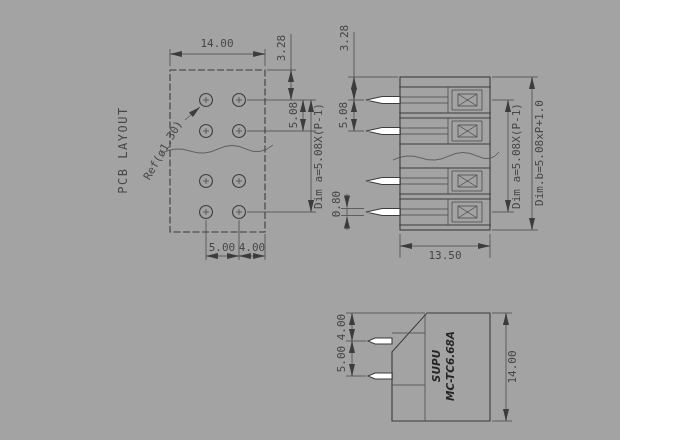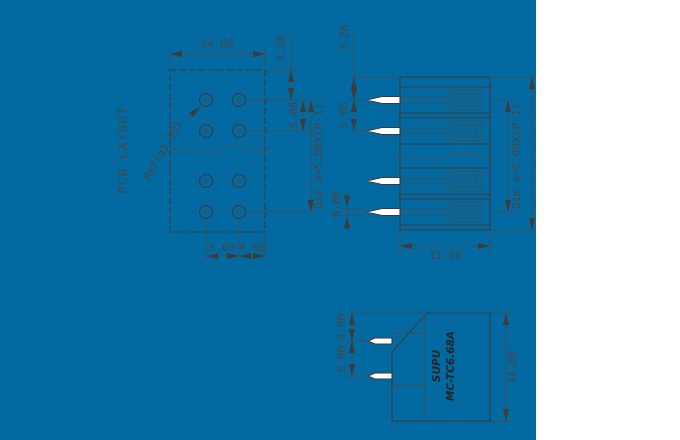--- a/index.html
+++ b/index.html
@@ -1,16 +1,16 @@
 <!DOCTYPE html>
 <html><head>
 <meta charset="utf-8">
 <style>
   html,body{margin:0;padding:0;background:#ffffff;}
-  .stage{width:536px;height:440px;position:relative;background:#0369a1;overflow:hidden;}
+  .stage{width:620px;height:440px;position:relative;background:#a3a3a3;overflow:hidden;}
   svg{display:block;}
   .ln{stroke:#3c3c3c;stroke-width:1.1;fill:none;stroke-linecap:square;}
   .thin{stroke:#4c4c4c;stroke-width:0.8;fill:none;}
   .dash{stroke-dasharray:6 3.5;}
   .pin{fill:#ffffff;stroke:#3c3c3c;stroke-width:1.1;}
   text.dim{font:11px "DejaVu Sans Mono","Liberation Mono",monospace;fill:#474747;}
   text.view-label{font:12px "DejaVu Sans Mono","Liberation Mono",monospace;fill:#474747;letter-spacing:1.5px;}
   text.marking{font:italic bold 10.5px "DejaVu Sans","Liberation Sans",sans-serif;fill:#262626;}
 </style>
 </head>

